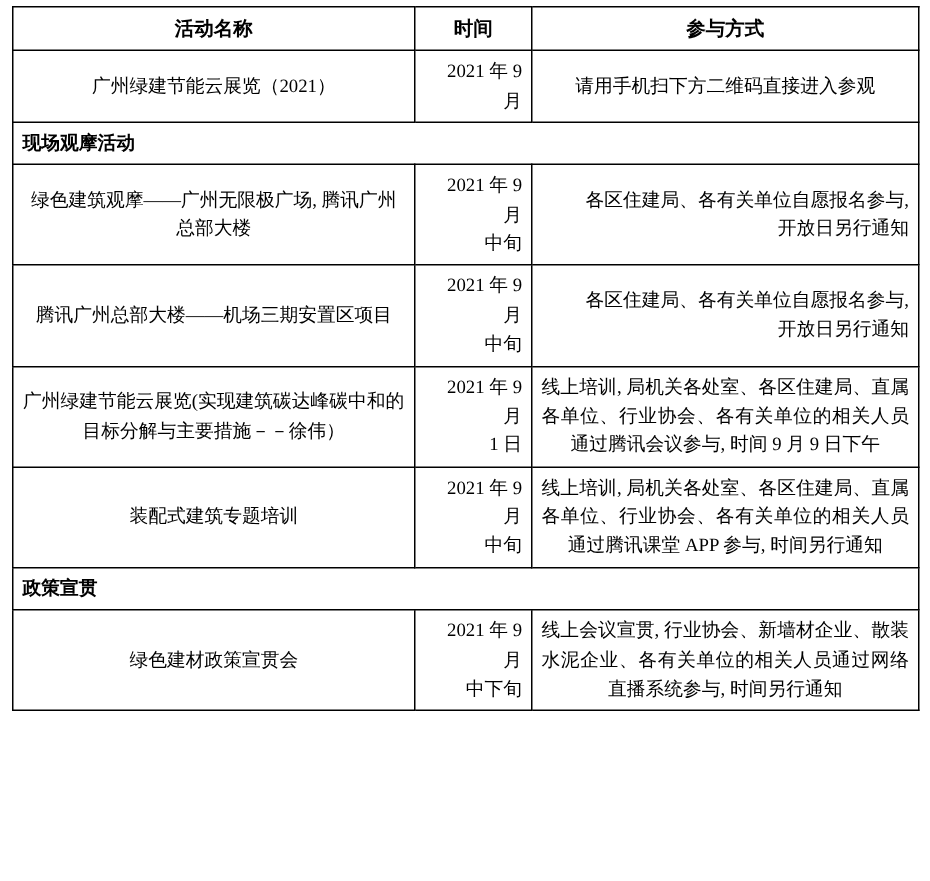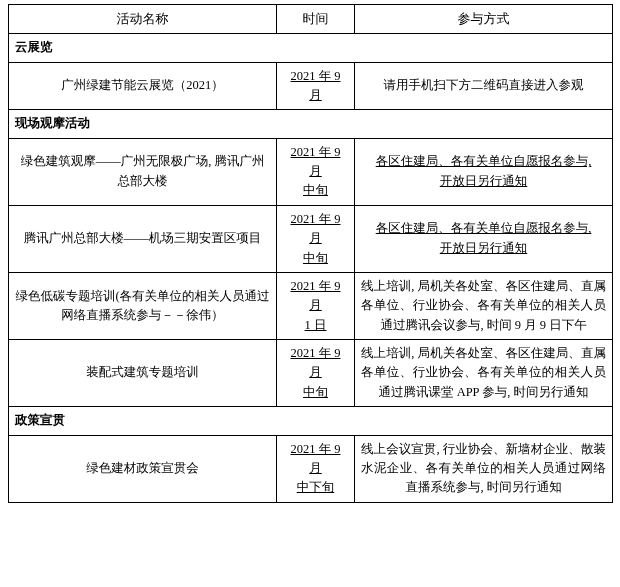--- a/index.html
+++ b/index.html
@@ -28,21 +28,21 @@
     line-height: 1.55;
   }
   table.activity-table td,
   table.activity-table th {
     border: 1px solid #000000;
     padding: 4px 6px;
     vertical-align: middle;
     word-break: break-all;
   }
   thead th {
-    font-weight: normal;
+    font-weight: bold;
     font-size: 13px;
     padding: 5px 4px;
   }
   col.c-name  { width: 268px; }
   col.c-time  { width: 78px; }
   col.c-join  { width: 258px; }
 
   td.name-cell {
     text-align: center;
   }
@@ -58,22 +58,21 @@
     text-align: left;
     padding: 4px 6px;
   }
   .join-just {
     text-align: justify;
     text-align-last: center;
     display: block;
   }
   .time-line {
     display: block;
-    text-align: center;
-    text-decoration: underline;
+    text-align: right;
   }
   .nowrap-center {
     text-align: center;
   }
 </style>
 </head>
 <body>
 
 <div class="sheet">
   <table class="activity-table">
@@ -84,23 +83,20 @@
     </colgroup>
     <thead>
       <tr>
         <th>活动名称</th>
         <th>时间</th>
         <th>参与方式</th>
       </tr>
     </thead>
     <tbody>
 
-      <tr>
-        <td class="section-cell" colspan="3">云展览</td>
-      </tr>
 
       <tr>
         <td class="name-cell">广州绿建节能云展览（2021）</td>
         <td class="time-cell">
           <span class="time-line">2021 年 9 月</span>
         </td>
         <td class="join-cell">
           <span class="nowrap-center">请用手机扫下方二维码直接进入参观</span>
         </td>
       </tr>
@@ -129,21 +125,21 @@
         </td>
         <td class="join-cell">
           <span class="time-line">各区住建局、各有关单位自愿报名参与,</span>
           <span class="time-line">开放日另行通知</span>
         </td>
       </tr>
 
 
 
       <tr>
-        <td class="name-cell">绿色低碳专题培训(各有关单位的相关人员通过网络直播系统参与－－徐伟）</td>
+        <td class="name-cell">广州绿建节能云展览(实现建筑碳达峰碳中和的目标分解与主要措施－－徐伟）</td>
         <td class="time-cell">
           <span class="time-line">2021 年 9 月</span>
           <span class="time-line">1 日</span>
         </td>
         <td class="join-cell">
           <span class="join-just">线上培训, 局机关各处室、各区住建局、直属各单位、行业协会、各有关单位的相关人员通过腾讯会议参与, 时间 9 月 9 日下午</span>
         </td>
       </tr>
 
       <tr>

